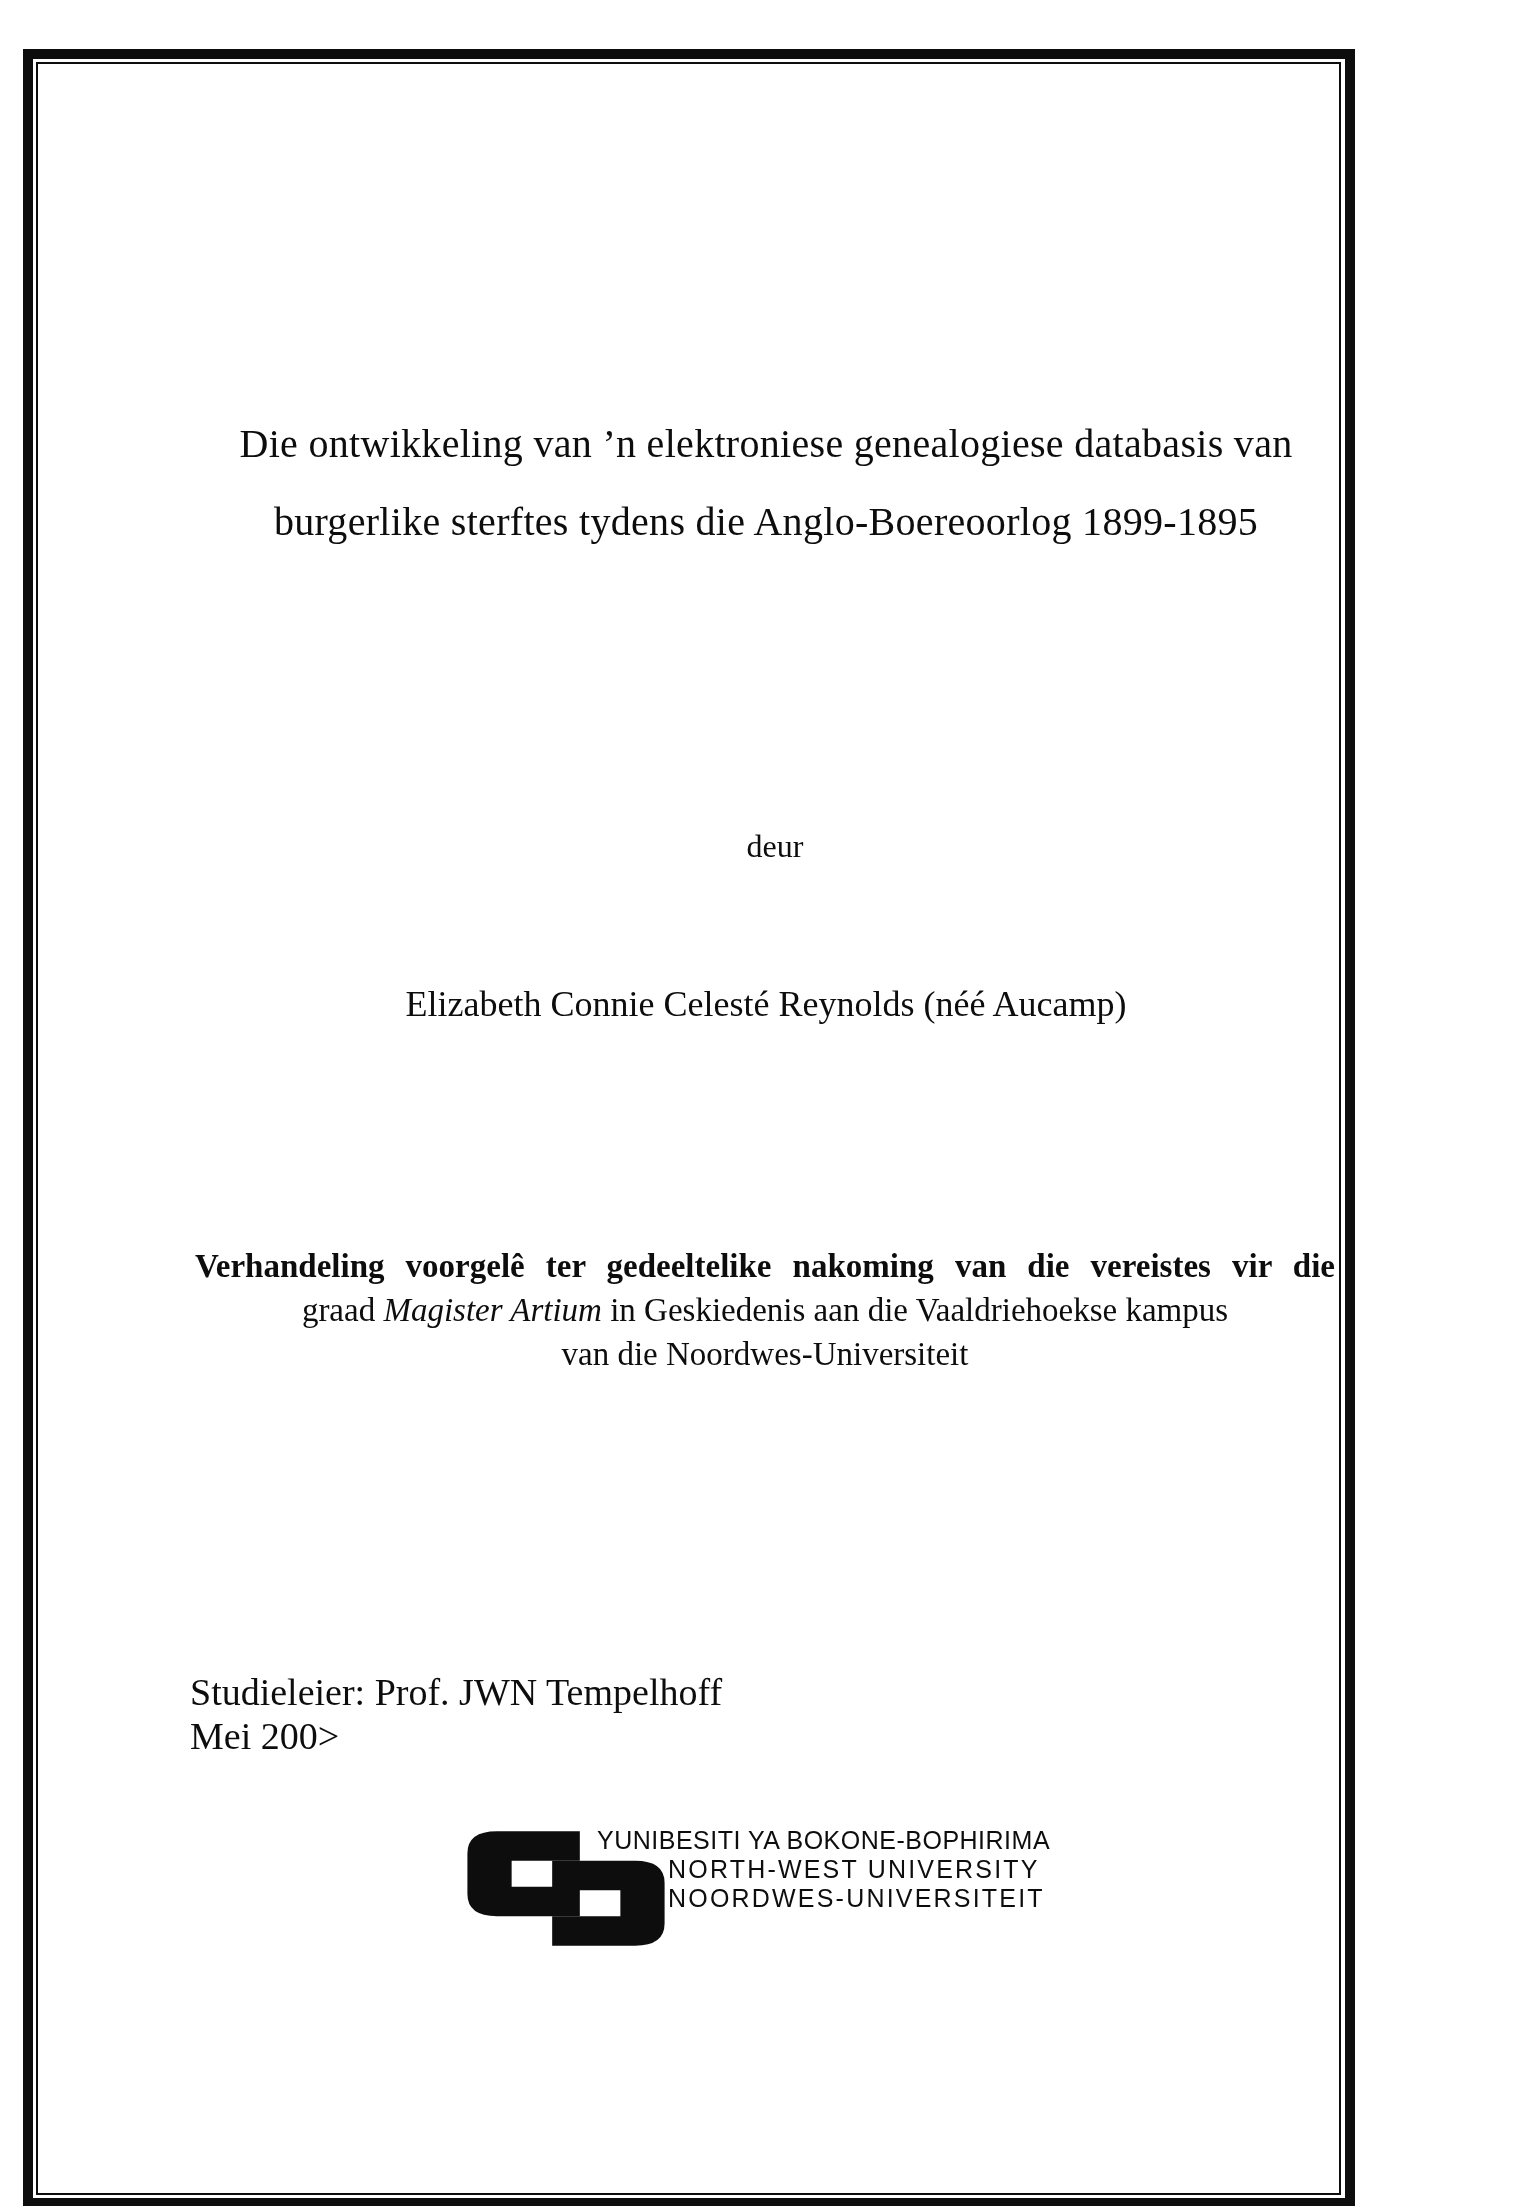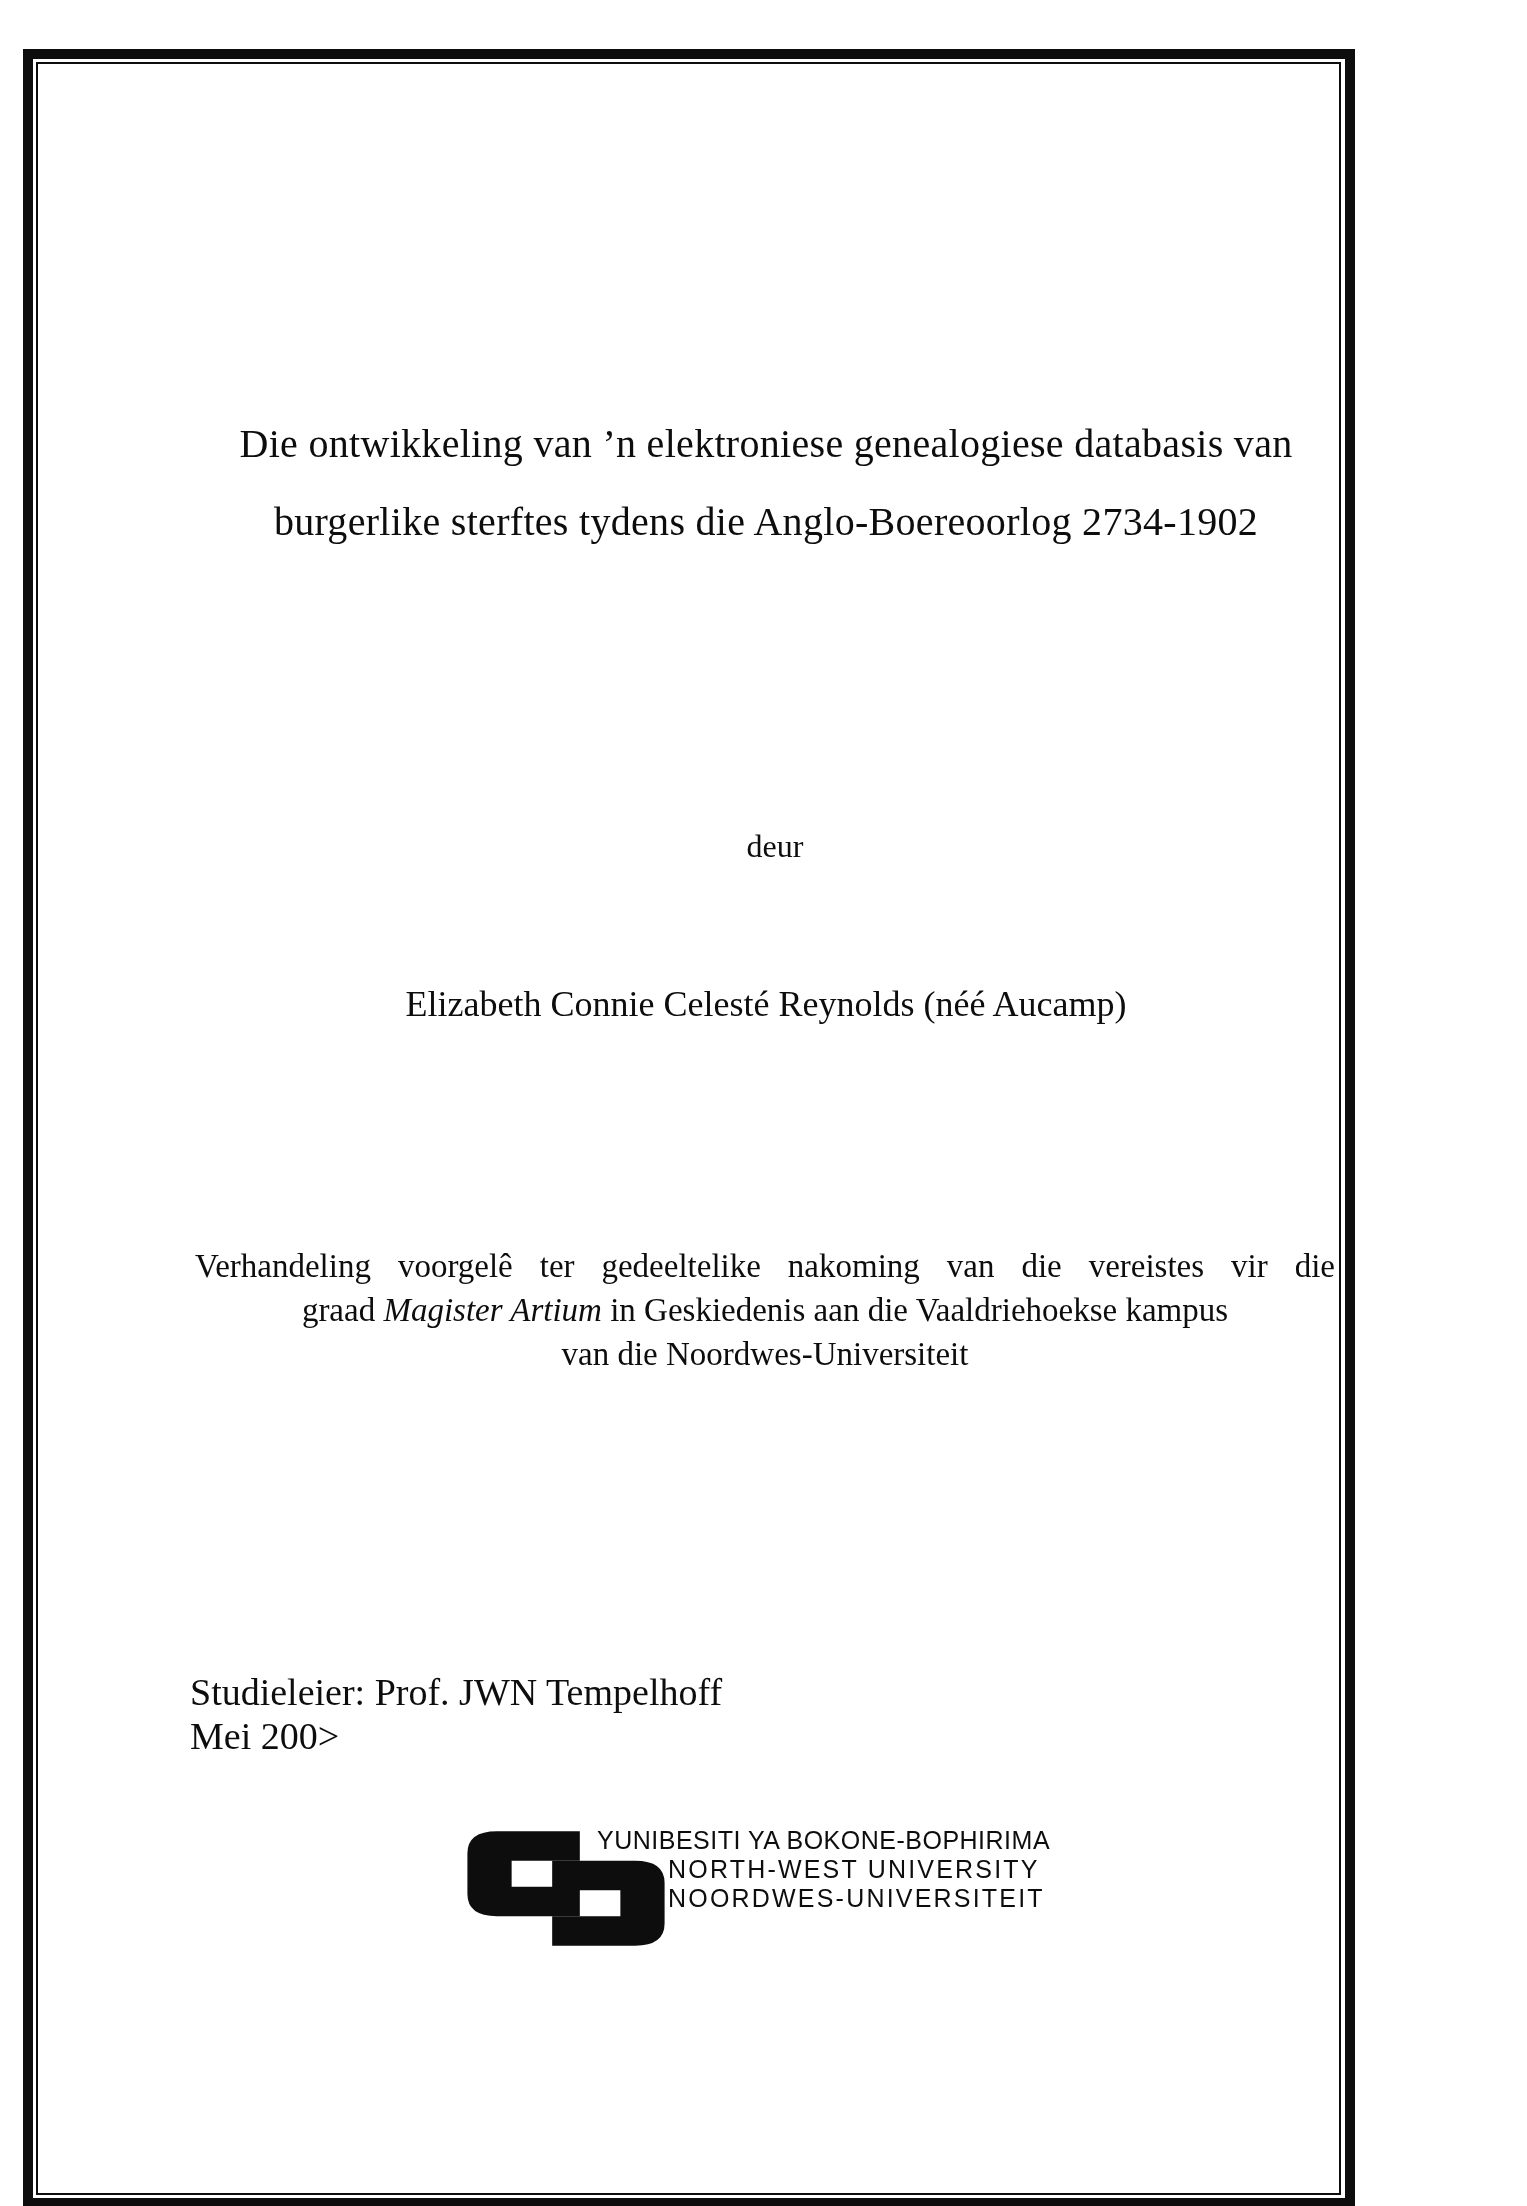--- a/index.html
+++ b/index.html
@@ -41,21 +41,21 @@
     top:802px;font-size:32px;line-height:40px;
     transform:translateX(9px);
   }
   .author{
     top:958px;font-size:36px;line-height:44px;
   }
   .statement{
     position:absolute;left:195px;top:1220px;width:1140px;
     font-size:33px;line-height:44px;
   }
-  .st-line1{text-align:justify;text-align-last:justify;white-space:nowrap;}
+  .st-line1{text-align:justify;text-align-last:justify;white-space:nowrap;font-weight:bold;}
   .st-line2,.st-line3{text-align:center;white-space:nowrap;}
   .supervisor-block{
     position:absolute;left:190px;top:1646px;
     font-size:38px;line-height:44px;white-space:nowrap;
   }
   
   .logo-mark{
     position:absolute;left:460px;top:1800px;
     width:212px;height:129px;
   }
@@ -71,21 +71,21 @@
 </head>
 <body>
 
 <div class="page">
 
   <div class="frame-outer"></div>
   <div class="frame-inner"></div>
 
   <div class="centered title-line title-1">Die ontwikkeling van ’n elektroniese genealogiese databasis van</div>
 
-  <div class="centered title-line title-2">burgerlike sterftes tydens die Anglo-Boereoorlog 2734-1902</div>
+  <div class="centered title-line title-2">burgerlike sterftes tydens die Anglo-Boereoorlog 1899-1895</div>
 
   <div class="centered author">Elizabeth Connie Celesté Reynolds (néé Aucamp)</div>
 
   <div class="centered byline">deur</div>
 
   <div class="statement">
     <div class="st-line1">Verhandeling voorgelê ter gedeeltelike nakoming van die vereistes vir die</div>
     <div class="st-line2">
       <span>graad </span><i>Magister Artium</i><span> in Geskiedenis aan die Vaaldriehoekse kampus</span>
     </div>

